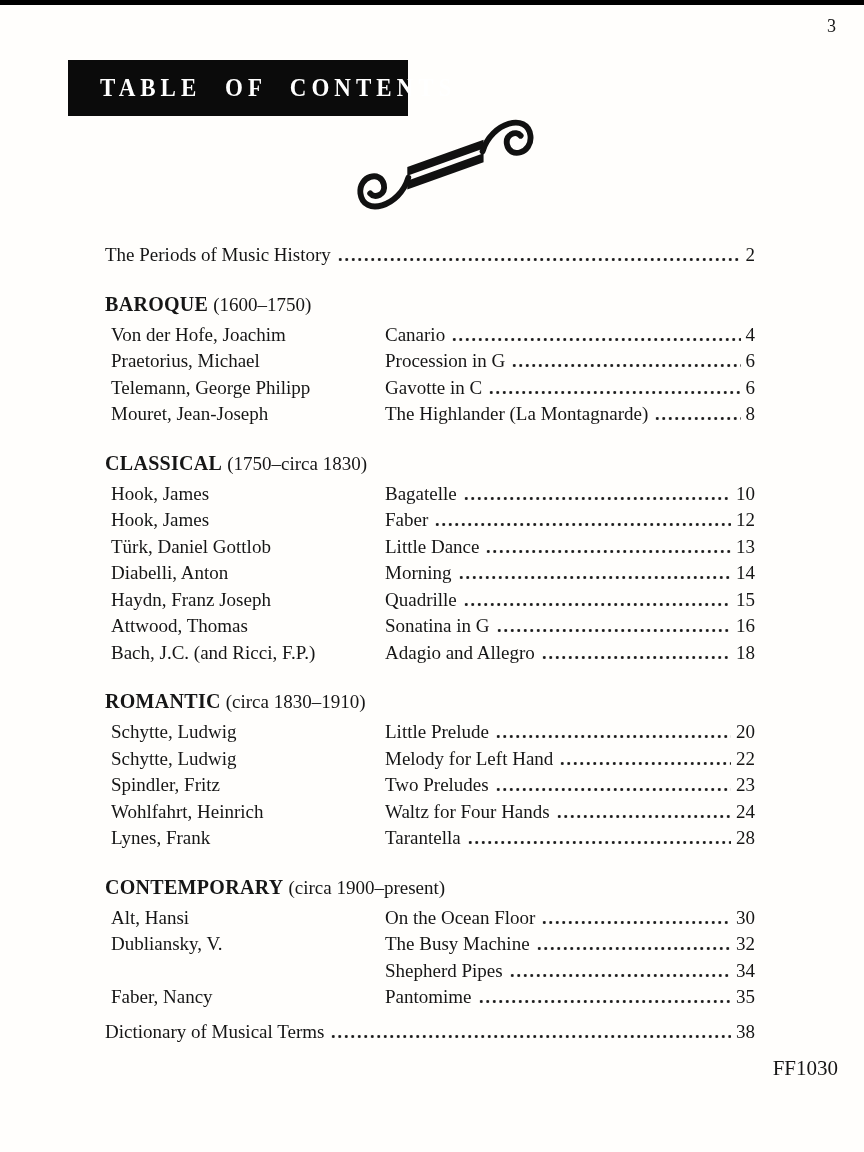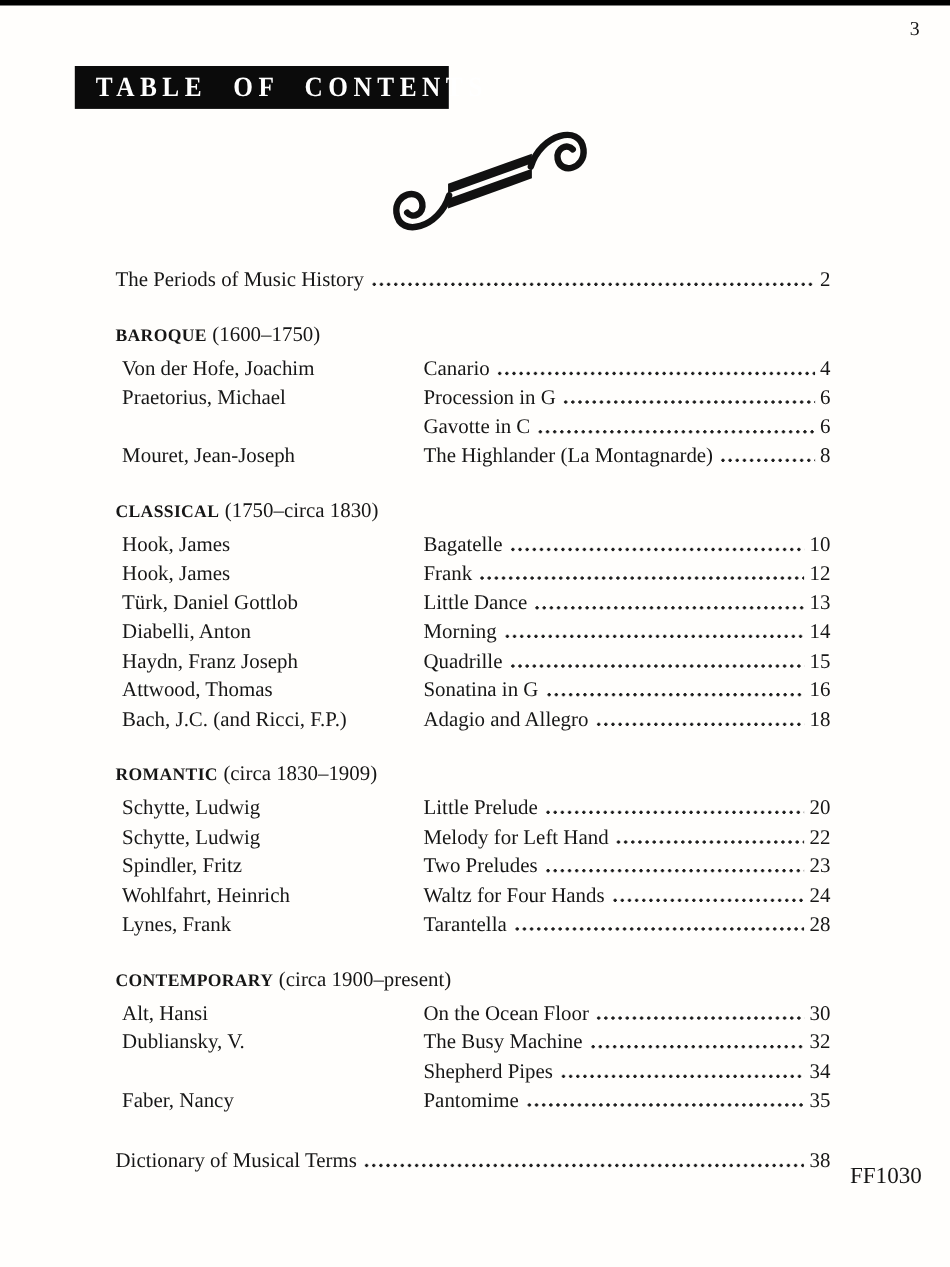--- a/index.html
+++ b/index.html
@@ -16,24 +16,24 @@
   .scan-edge {
     position: absolute; top: 0; left: 0;
     width: 100%; height: 5px; background: #000;
   }
   .pagenum {
     position: absolute; top: 16px; right: 28px;
     font-size: 18px;
   }
   .title-box {
     position: absolute; left: 68px; top: 60px;
-    width: 340px; height: 39px;
+    width: 340px; height: 56px;
     background: #0b0b0b; color: #ffffff;
     display: flex; align-items: center;
-    padding-left: 19px;
+    padding-left: 32px;
   }
   .title-box .title-text {
     font-weight: bold; font-size: 23px;
     letter-spacing: 5px; word-spacing: 13px;
     transform: scaleY(1.1);
     white-space: nowrap;
   }
   .ornament {
     position: absolute; left: 335px; top: 106px;
     width: 215px; height: 124px;
@@ -55,24 +55,24 @@
     background-image: radial-gradient(circle, #1c1c1c 1.25px, transparent 1.6px);
     background-size: 6.5px 3px;
     background-repeat: repeat-x;
     background-position: left bottom;
   }
   .pg { white-space: nowrap; }
   .section {
     margin: 22px 0 4px;
     font-size: 19px; line-height: 27px;
   }
-  .section .sname { font-weight: bold; font-size: 16px; letter-spacing: 0.3px; }
+  .section .sname { font-weight: bold; font-size: 20px; letter-spacing: 0.3px; }
   .section .era { margin-left: 5px; }
   .front { margin-bottom: 12px; }
-  .back-block { margin-top: 28px; }
+  .back-block { margin-top: 8px; }
   .footer-code {
     position: absolute; top: 1056px; right: 26px;
     font-size: 21px;
   }
 </style>
 </head>
 <body>
 
 <div class="sheet">
   <div class="scan-edge"></div>
@@ -122,20 +122,21 @@
           <span class="leader"></span>
         </span>
       <span class="c2">
           <span class="ttl">Procession in G</span>
           <span class="leader"></span>
           <span class="pg">6</span>
         </span>
     </div>
     <div class="row">
       <span class="c1">
+          <span class="name">Telemann, George Philipp</span>
           <span class="leader"></span>
         </span>
       <span class="c2">
           <span class="ttl">Gavotte in C</span>
           <span class="leader"></span>
           <span class="pg">6</span>
         </span>
     </div>
     <div class="row">
       <span class="c1">
@@ -162,21 +163,21 @@
           <span class="leader"></span>
           <span class="pg">10</span>
         </span>
     </div>
     <div class="row">
       <span class="c1">
           <span class="name">Hook, James</span>
           <span class="leader"></span>
         </span>
       <span class="c2">
-          <span class="ttl">Frank</span>
+          <span class="ttl">Faber</span>
           <span class="leader"></span>
           <span class="pg">12</span>
         </span>
     </div>
     <div class="row">
       <span class="c1">
           <span class="name">Türk, Daniel Gottlob</span>
           <span class="leader"></span>
         </span>
       <span class="c2">
@@ -224,21 +225,21 @@
           <span class="leader"></span>
         </span>
       <span class="c2">
           <span class="ttl">Adagio and Allegro</span>
           <span class="leader"></span>
           <span class="pg">18</span>
         </span>
     </div>
 
     <div class="section">
-      <span class="sname">ROMANTIC</span><span class="era">(circa 1830–1909)</span>
+      <span class="sname">ROMANTIC</span><span class="era">(circa 1830–1910)</span>
     </div>
     <div class="row">
       <span class="c1">
           <span class="name">Schytte, Ludwig</span>
           <span class="leader"></span>
         </span>
       <span class="c2">
           <span class="ttl">Little Prelude</span>
           <span class="leader"></span>
           <span class="pg">20</span>

